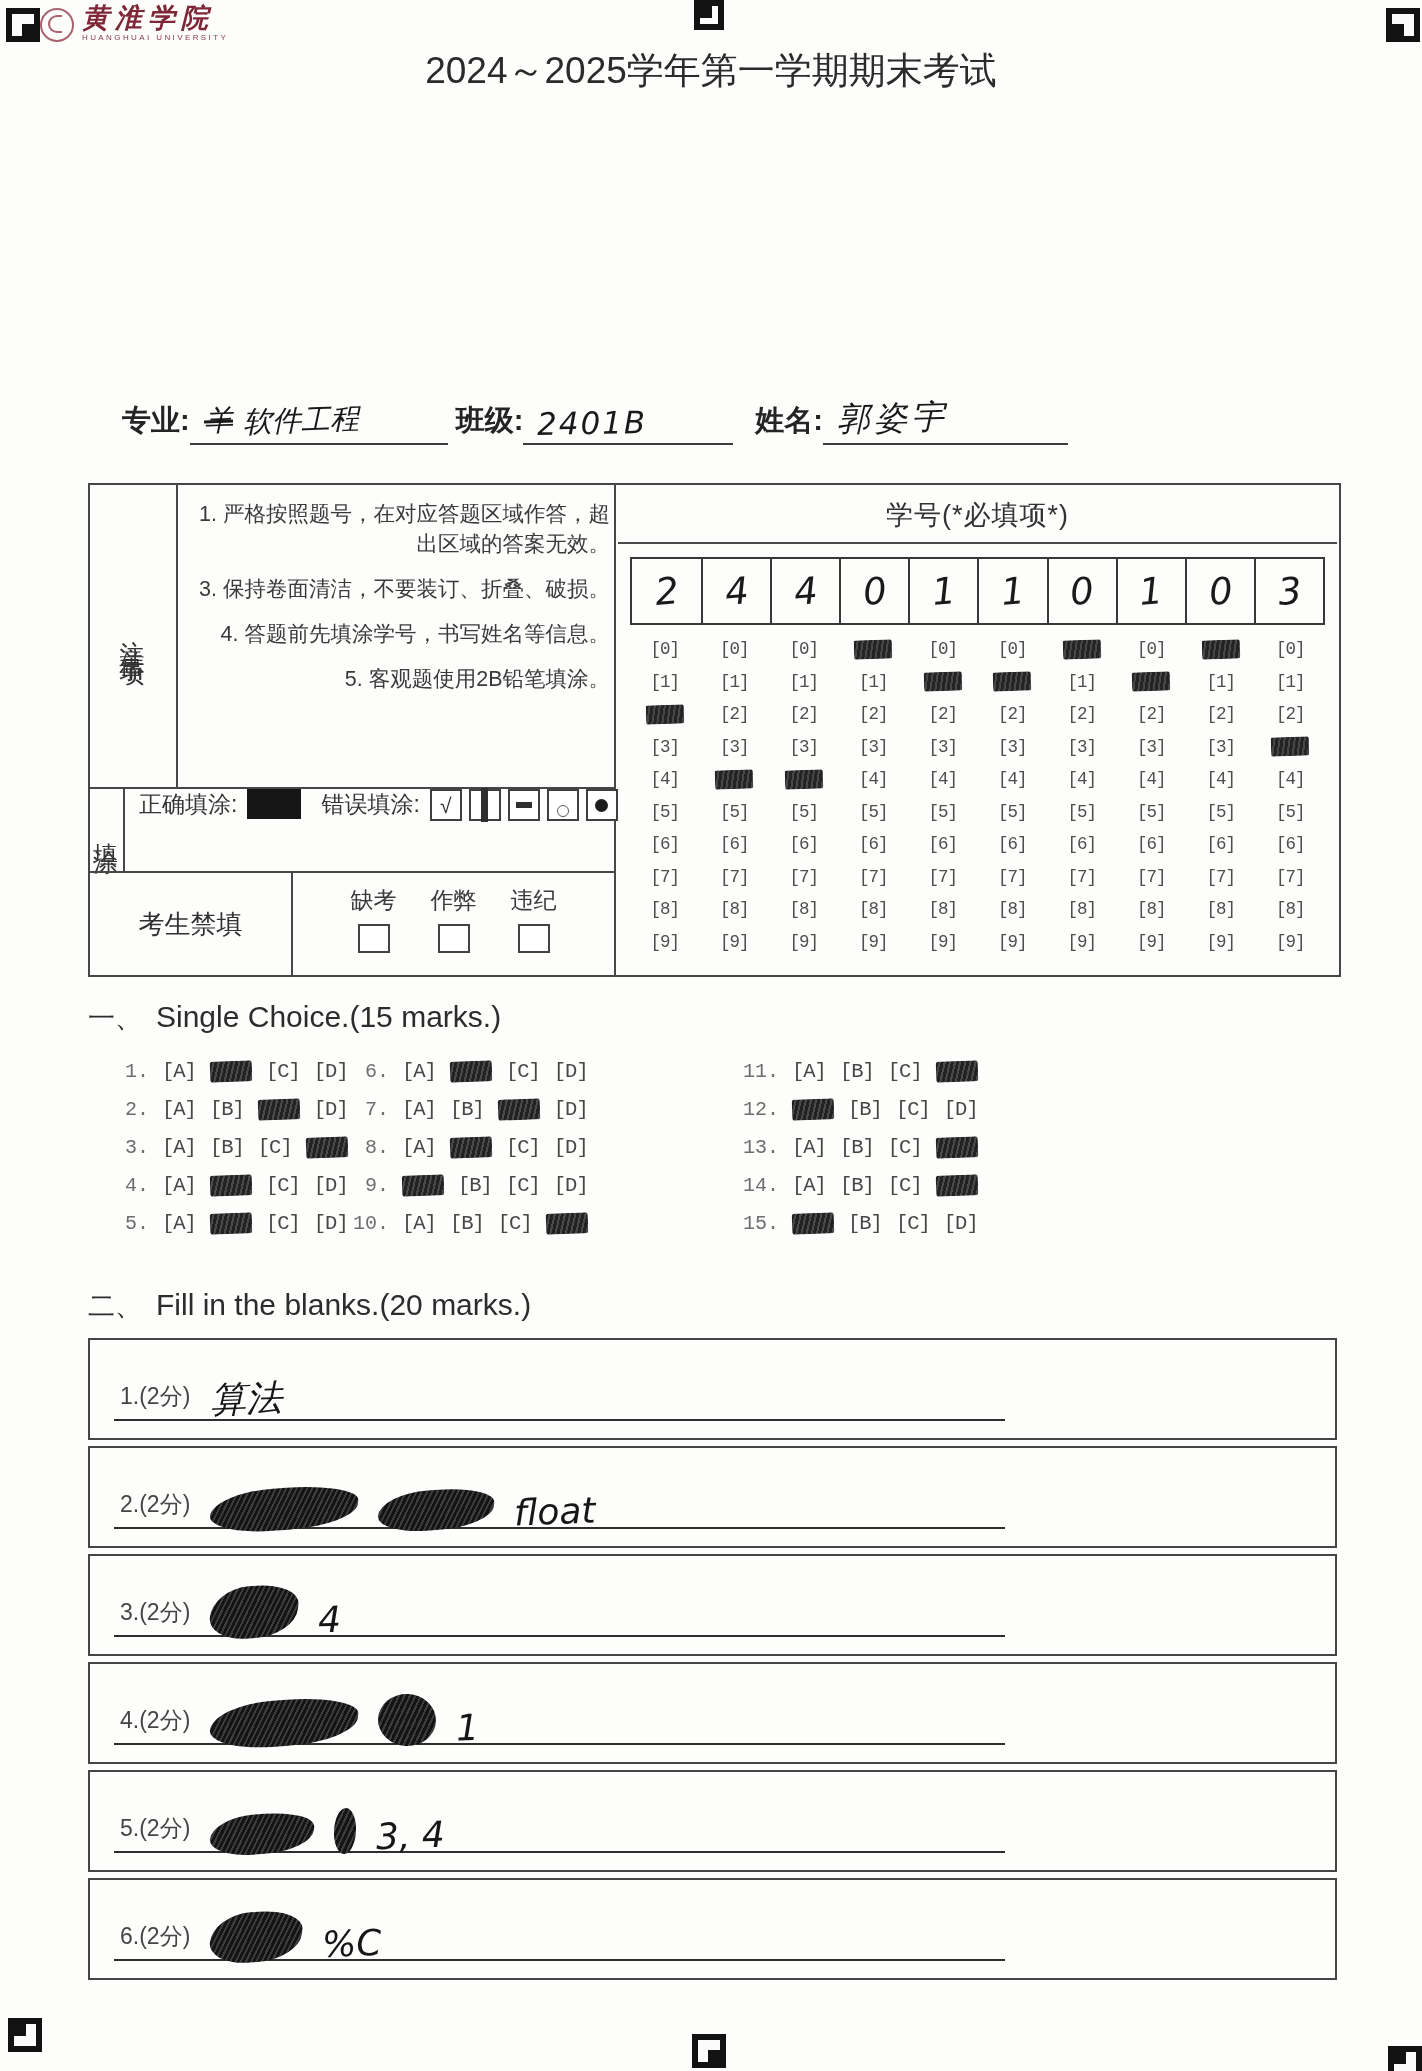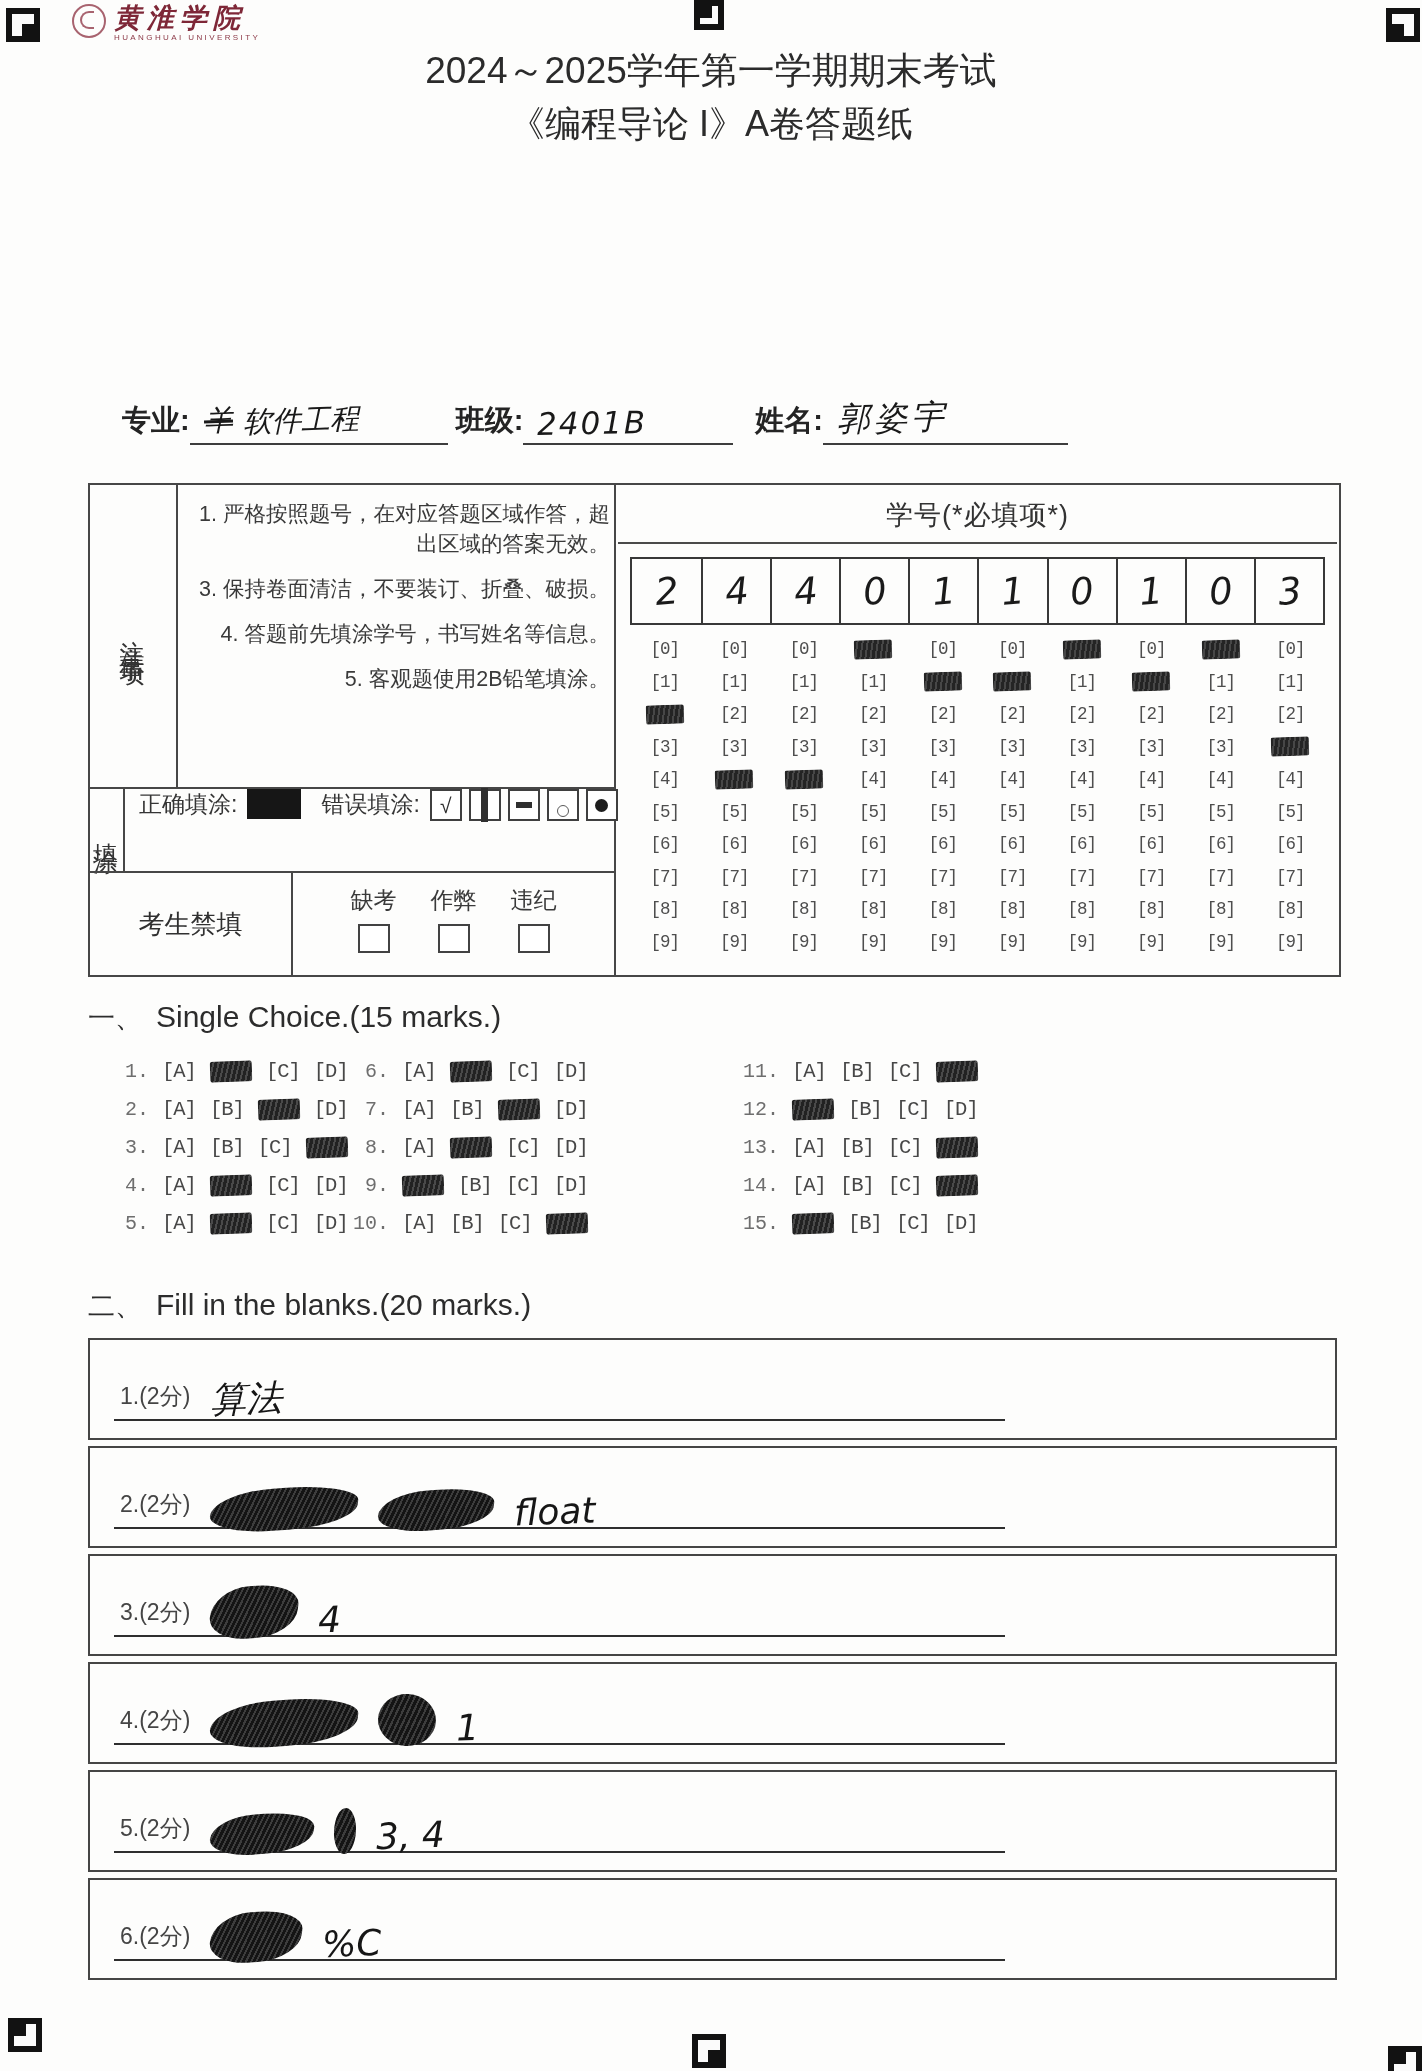--- a/index.html
+++ b/index.html
@@ -9,21 +9,21 @@
     font-family:"Liberation Sans",sans-serif;
   }
   
   .regmark{position:absolute;width:34px;height:34px;background:#121212;}
   .regmark .rm-in{position:absolute;left:6px;top:6px;right:6px;bottom:6px;background:#fbfbfb;}
   .regmark .rm-core{position:absolute;width:12px;height:12px;background:#121212;}
   .rm-br .rm-core{right:0;bottom:0;}
   .rm-tl .rm-core{left:0;top:0;}
   .rm-bl .rm-core{left:0;bottom:0;}
   
-  .logo{position:absolute;left:40px;top:4px;display:flex;align-items:flex-start;gap:8px;margin-left:32px;}
+  .logo{position:absolute;left:40px;top:4px;display:flex;align-items:flex-end;gap:8px;}
   .logo-emblem{width:30px;height:30px;border:2.5px solid #8c3040;border-radius:50%;position:relative;opacity:.75;}
   .logo-emblem::after{content:"";position:absolute;left:6px;top:5px;width:12px;height:14px;border:2.5px solid #8c3040;border-right:none;border-radius:10px 0 0 10px;}
   .logo-txt{display:flex;flex-direction:column;line-height:1;}
   .logo-cn{font-family:"DejaVu Serif",serif;font-style:italic;font-weight:bold;font-size:27px;color:#7e2737;letter-spacing:6px;}
   .logo-en{font-size:8px;color:#8c3947;letter-spacing:2.4px;margin-top:3px;}
   
   .titles{position:absolute;left:0;right:0;top:44px;text-align:center;color:#2b2b2b;}
   .t1{font-size:34px;line-height:1.35;}
   .t2{font-size:37px;line-height:1.45;}
   .t3{font-size:36px;line-height:1.45;}
@@ -140,21 +140,20 @@
 <div class="logo">
   <div class="logo-emblem"></div>
   <div class="logo-txt">
     <span class="logo-cn">黄淮学院</span>
     <span class="logo-en">HUANGHUAI UNIVERSITY</span>
   </div>
 </div>
 
 <div class="titles">
   <div class="t2">2024～2025学年第一学期期末考试</div>
-  <div class="t3">《编程导论 I》A卷答题纸</div>
 </div>
 
 <div class="info-line">
   <span class="info-label">专业:</span>
   <span class="info-field f-major">
     <span class="hw hw-major struck">羊</span>
     <span class="hw hw-major">软件工程</span>
   </span>
   <span class="gap-sm"></span>
   <span class="info-label">班级:</span>

